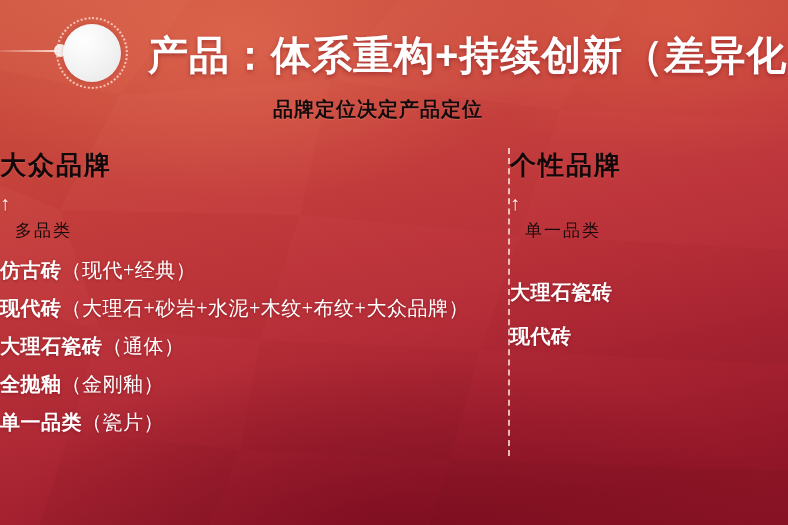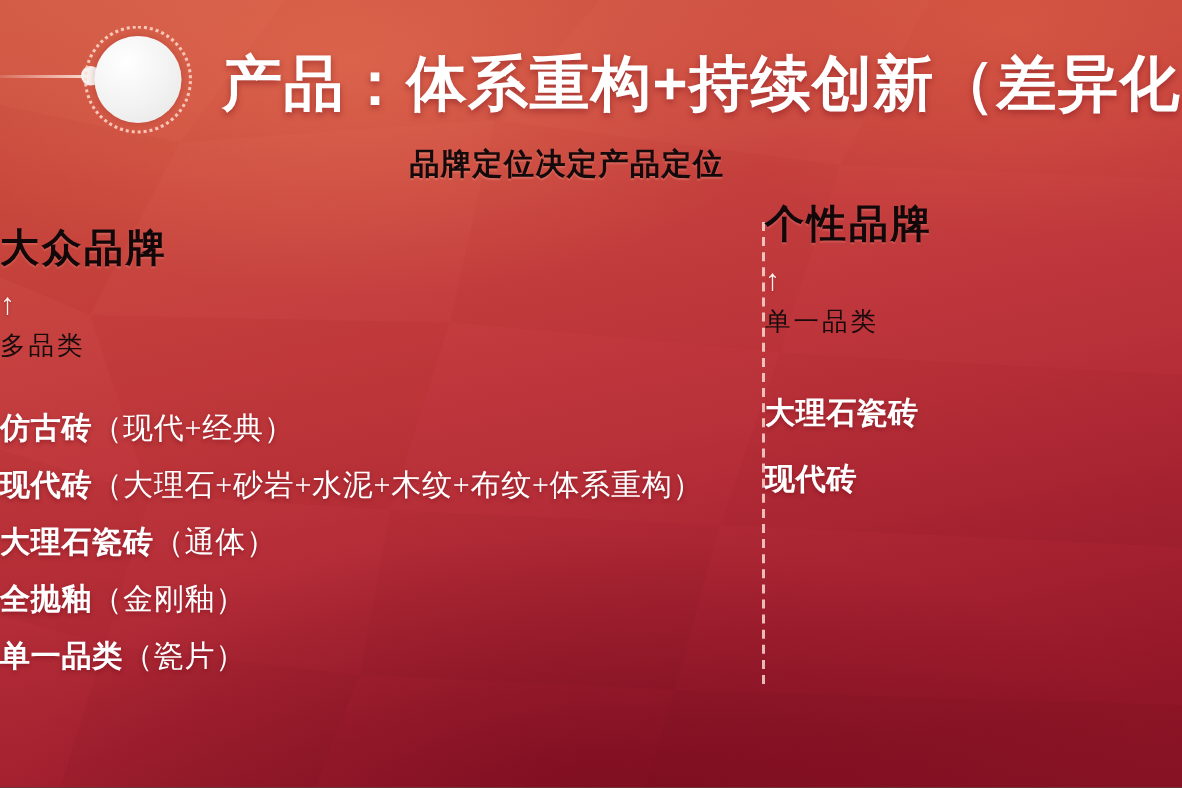--- a/index.html
+++ b/index.html
@@ -125,21 +125,21 @@
     height: 308px;
     border-left: 2px dashed rgba(255,232,224,0.78);
   }
 
   
   .col {
     position: absolute;
     text-align: left;
   }
   .col-left  { left: 0;   top: 148px; width: 508px; }
-  .col-right { left: 510px; top: 132px; width: 278px; }
+  .col-right { left: 510px; top: 148px; width: 278px; }
 
   .brand-head {
     font-size: 26px;
     font-weight: 700;
     letter-spacing: 2px;
     color: #120809;
     text-shadow: 0 1px 1px rgba(255,190,170,0.2);
   }
   .arrow {
     margin-top: 10px;
@@ -147,24 +147,25 @@
     line-height: 1;
     color: #fff1ea;
     text-shadow: 0 1px 2px rgba(120,14,26,0.5);
   }
   .cat-note {
     margin-top: 6px;
     font-size: 17px;
     font-weight: 400;
     letter-spacing: 2px;
     color: #190b0c;
+    padding-left: 15px;
   }
 
   .list {
-    margin-top: 34px;
+    margin-top: 18px;
     padding: 0;
     list-style: none;
   }
   .list-item {
     font-size: 20px;
     line-height: 1.0;
     margin-bottom: 18px;
     color: #ffffff;
     white-space: nowrap;
     text-shadow: 0 1px 3px rgba(110,12,24,0.5);
@@ -230,21 +231,21 @@
 
   <div class="col col-left">
     <div class="brand-head">大众品牌</div>
     <div class="arrow">↑</div>
     <div class="cat-note">多品类</div>
     <ul class="list">
       <li class="list-item">
         <span class="nm">仿古砖</span><span class="qual">（现代+经典）</span>
       </li>
       <li class="list-item">
-        <span class="nm">现代砖</span><span class="qual">（大理石+砂岩+水泥+木纹+布纹+体系重构）</span>
+        <span class="nm">现代砖</span><span class="qual">（大理石+砂岩+水泥+木纹+布纹+大众品牌）</span>
       </li>
       <li class="list-item">
         <span class="nm">大理石瓷砖</span><span class="qual">（通体）</span>
       </li>
       <li class="list-item">
         <span class="nm">全抛釉</span><span class="qual">（金刚釉）</span>
       </li>
       <li class="list-item">
         <span class="nm">单一品类</span><span class="qual">（瓷片）</span>
       </li>

